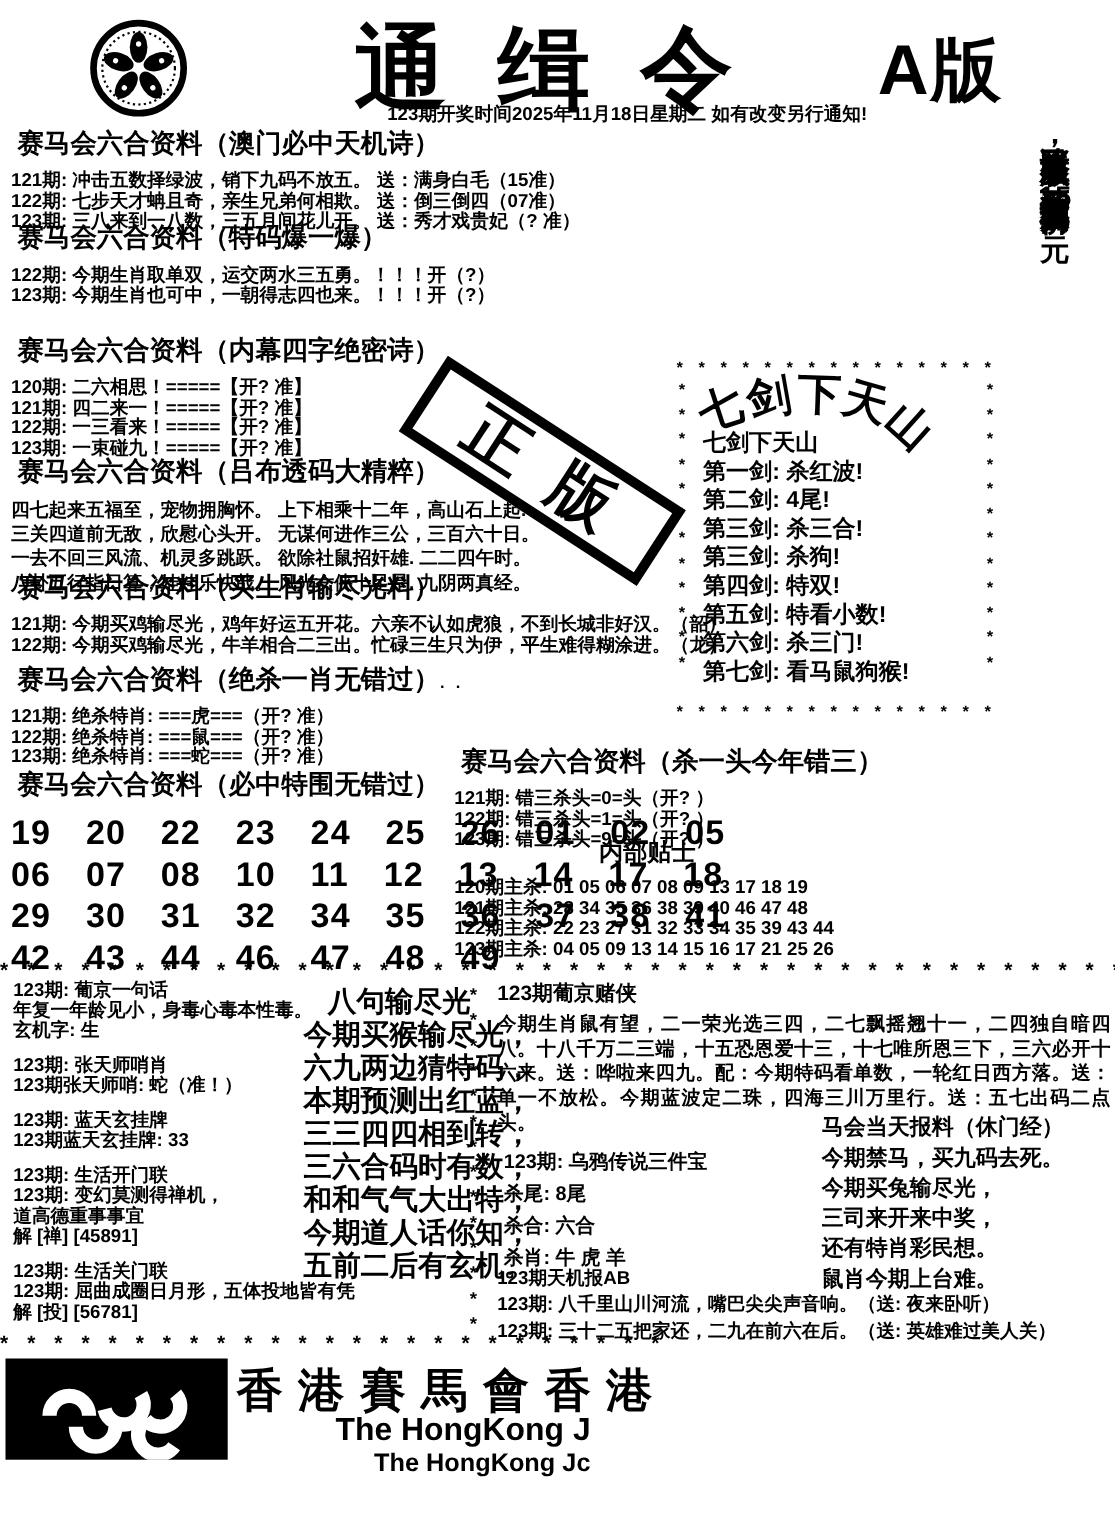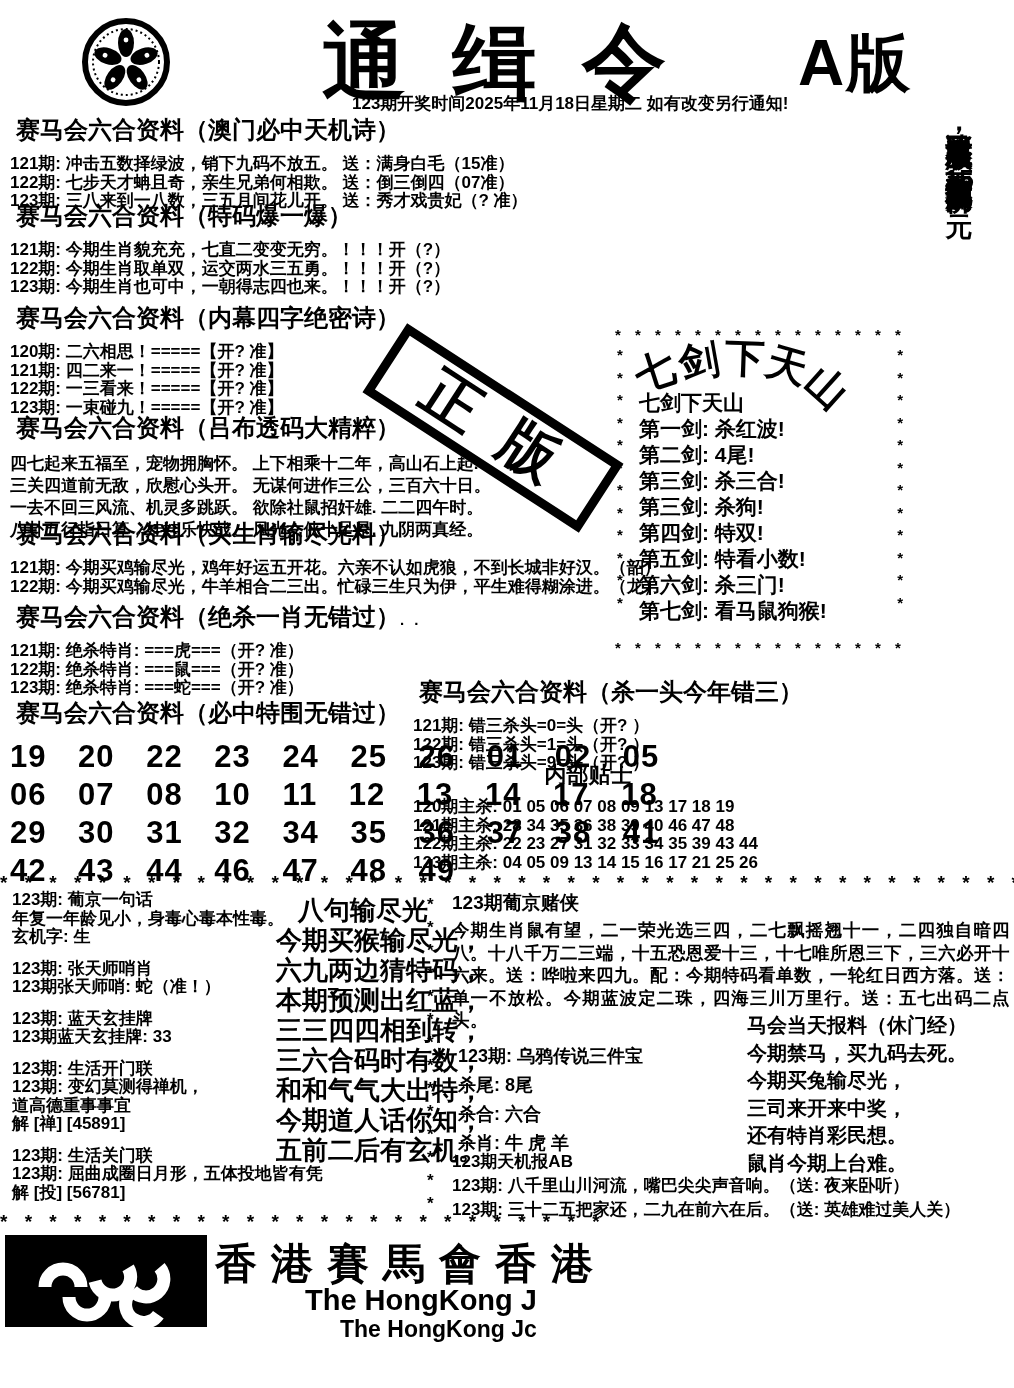--- a/index.html
+++ b/index.html
@@ -111,21 +111,20 @@
   <div>
       <div class="line">121期: 冲击五数择绿波，销下九码不放五。 送：满身白毛（15准）</div>
       <div class="line">122期: 七步天才蚺且奇，亲生兄弟何相欺。 送：倒三倒四（07准）</div>
       <div class="line">123期: 三八来到一八数，三五月间花儿开。 送：秀才戏贵妃（? 准）</div>
     </div>
 </div>
 
 <div class="sec" style="top:200px;">
   <div class="sec-h">赛马会六合资料（特码爆一爆）</div>
   <div>
-      <div class="line">121期: 今期生肖貌充充，七直二变变无穷。！！！开（?）</div>
       <div class="line">122期: 今期生肖取单双，运交两水三五勇。！！！开（?）</div>
       <div class="line">123期: 今期生肖也可中，一朝得志四也来。！！！开（?）</div>
     </div>
 </div>
 
 <div class="sec" style="top:302px;">
   <div class="sec-h">赛马会六合资料（内幕四字绝密诗）</div>
   <div>
       <div class="line">120期: 二六相思！=====【开? 准】</div>
       <div class="line">121期: 四二来一！=====【开? 准】</div>

